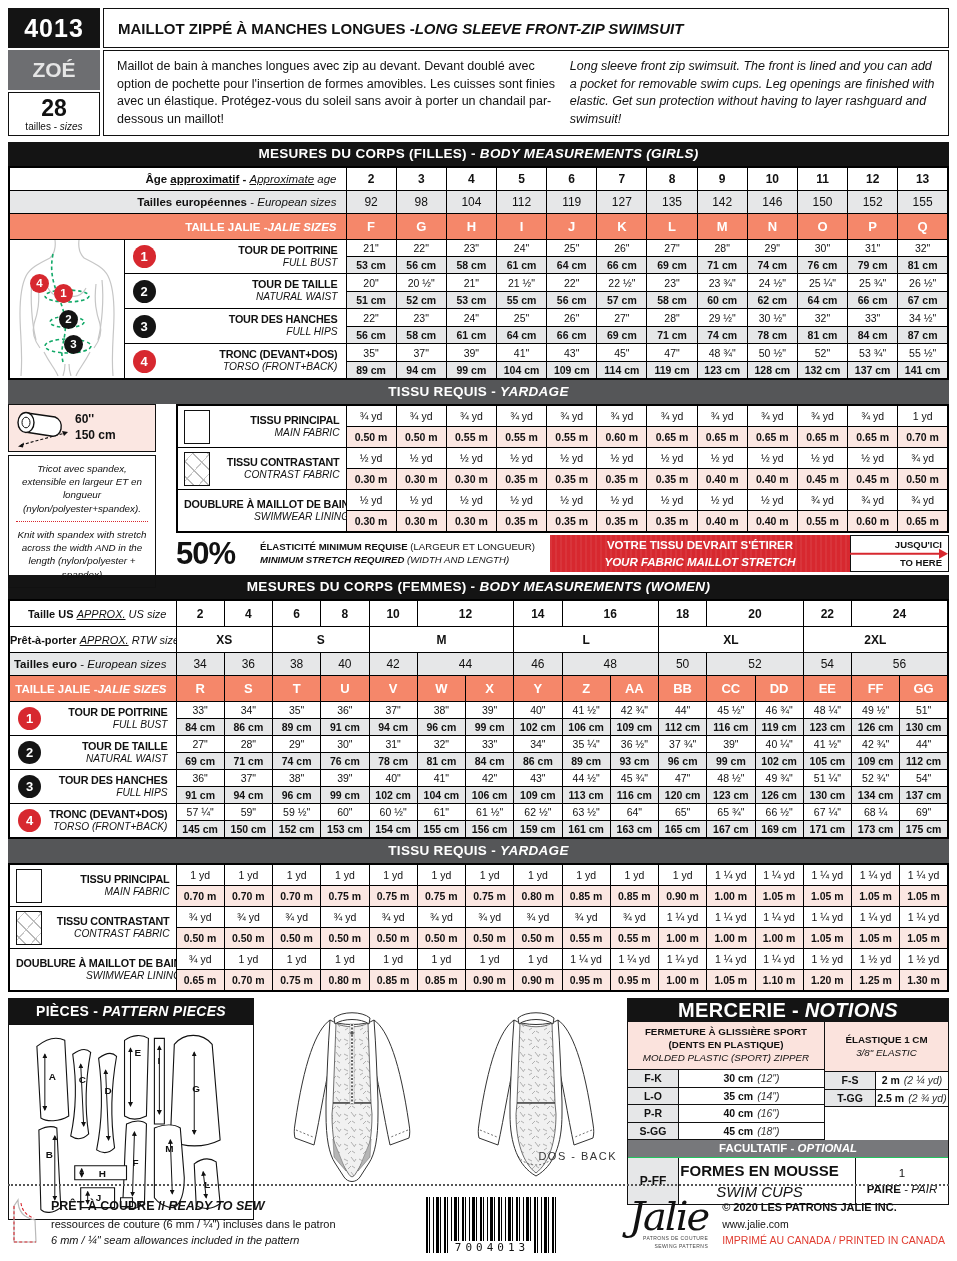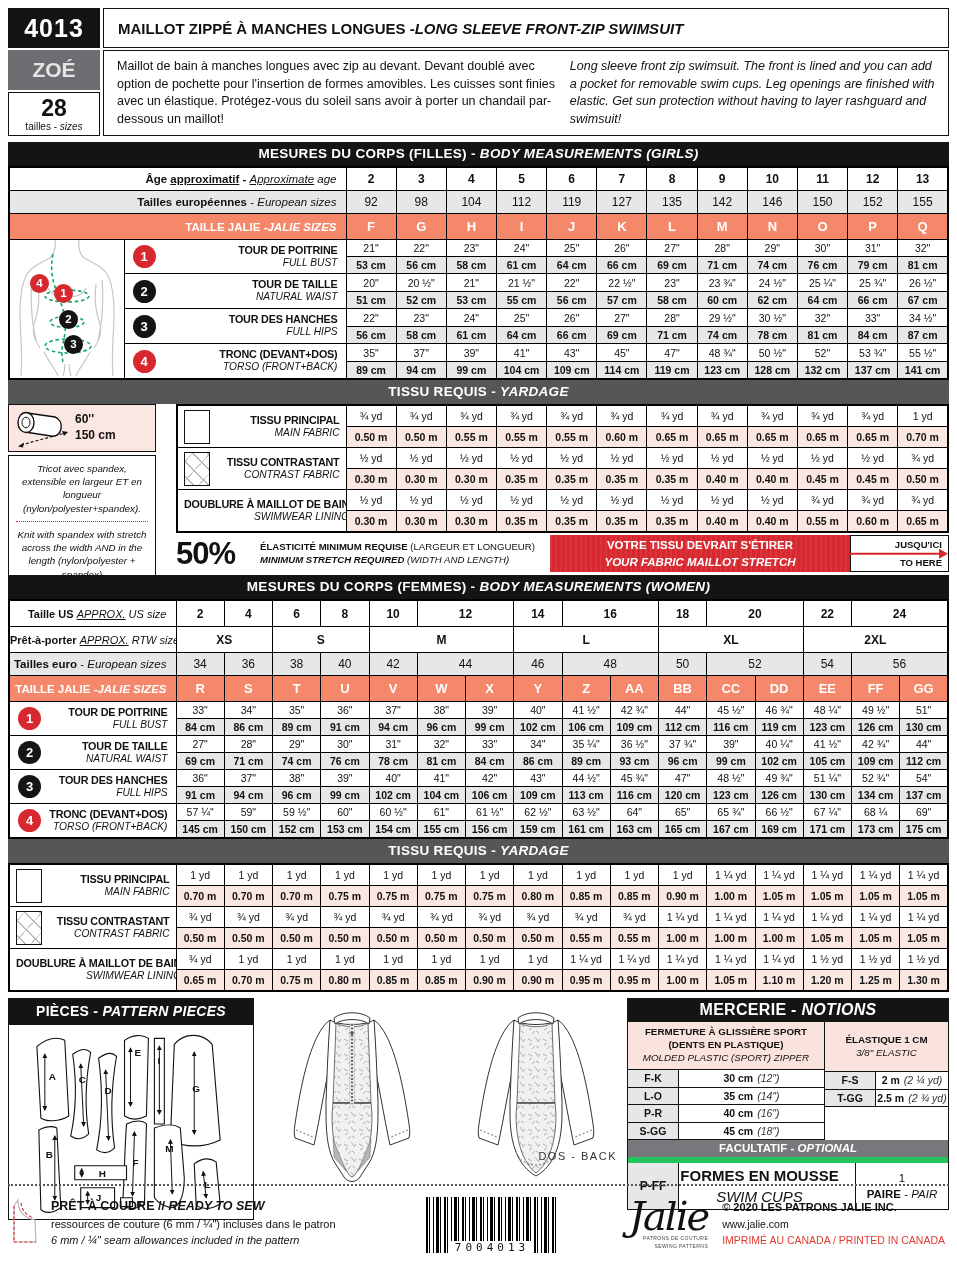--- a/index.html
+++ b/index.html
@@ -71,31 +71,31 @@
   .st-arrow .arr{position:absolute;top:50%;left:-1px;right:8px;height:2.5px;background:#d7282f;transform:translateY(-50%);}
   .st-arrow .arr:after{content:"";position:absolute;right:-8px;top:50%;transform:translateY(-50%);border-left:9px solid #d7282f;border-top:5.5px solid transparent;border-bottom:5.5px solid transparent;}
   
   .bottom{display:flex;margin-top:6px;height:224px;gap:0;}
   .pieces{width:246px;}
   .pieces .bar{height:26px;line-height:26px;font-size:14px;}
   .pieces-box{border:1.5px solid #111;height:196px;box-sizing:border-box;}
   .illus{flex:1;position:relative;}
   .dos-label{position:absolute;right:10px;top:152px;font-size:11px;letter-spacing:1.5px;color:#333;}
   .notions{width:322px;display:flex;flex-direction:column;}
-  .notions .bar{height:24px;line-height:24px;font-size:16px;}
+  .notions .bar{height:24px;line-height:24px;font-size:20px;}
   .not-body{border:1.5px solid #111;border-top:none;display:flex;flex-direction:column;box-sizing:border-box;}
   .not-cols{display:flex;height:118px;}
   .not-zip{width:196px;border-right:1.5px solid #111;display:flex;flex-direction:column;}
   .not-elastic{flex:1;display:flex;flex-direction:column;}
   .not-head{background:#fbe3dd;border-bottom:1px solid #111;padding:3px 4px;text-align:center;font-size:9.8px;line-height:1.3;height:50px;box-sizing:border-box;display:flex;flex-direction:column;justify-content:center;}
   .not-row{display:flex;border-bottom:1px solid #111;height:16.5px;font-size:10.5px;flex:none;}
   .not-code{width:50px;background:#e6e7e8;border-right:1px solid #111;font-weight:bold;display:flex;align-items:center;justify-content:center;}
   .not-val{flex:1;display:flex;align-items:center;justify-content:center;gap:4px;}
   .not-val .paren{font-style:italic;color:#333;}
-  .facultatif-bar{background:#77787b;color:#fff;text-align:center;font-size:11.5px;height:17px;line-height:17px;border-bottom:6px solid #22c55e;}
+  .facultatif-bar{background:#77787b;color:#fff;text-align:center;font-size:11.5px;height:17px;line-height:17px;border-bottom:1px solid #22c55e;}
   .opt-row{display:flex;height:46px;}
   .opt-code{width:50px;background:#e6e7e8;border-right:1px solid #111;display:flex;align-items:center;justify-content:center;font-weight:bold;font-size:12px;}
   .opt-desc{flex:1;border-right:1px solid #111;display:flex;flex-direction:column;justify-content:center;text-align:center;padding-right:15px;font-size:15px;line-height:1.4;}
   .opt-qty{width:92px;display:flex;flex-direction:column;justify-content:center;text-align:center;font-size:11.5px;line-height:1.4;}
   
   .footer{position:absolute;left:8px;right:8px;bottom:8px;border-top:2px dotted #555;padding-top:11px;display:flex;align-items:flex-start;}
   .f-left{display:flex;gap:9px;width:390px;align-items:flex-start;}
   .f-lines{font-size:11px;line-height:1.5;}
   .f-lines .l1{font-size:12.5px;}
   .f-bc{margin-left:28px;}

